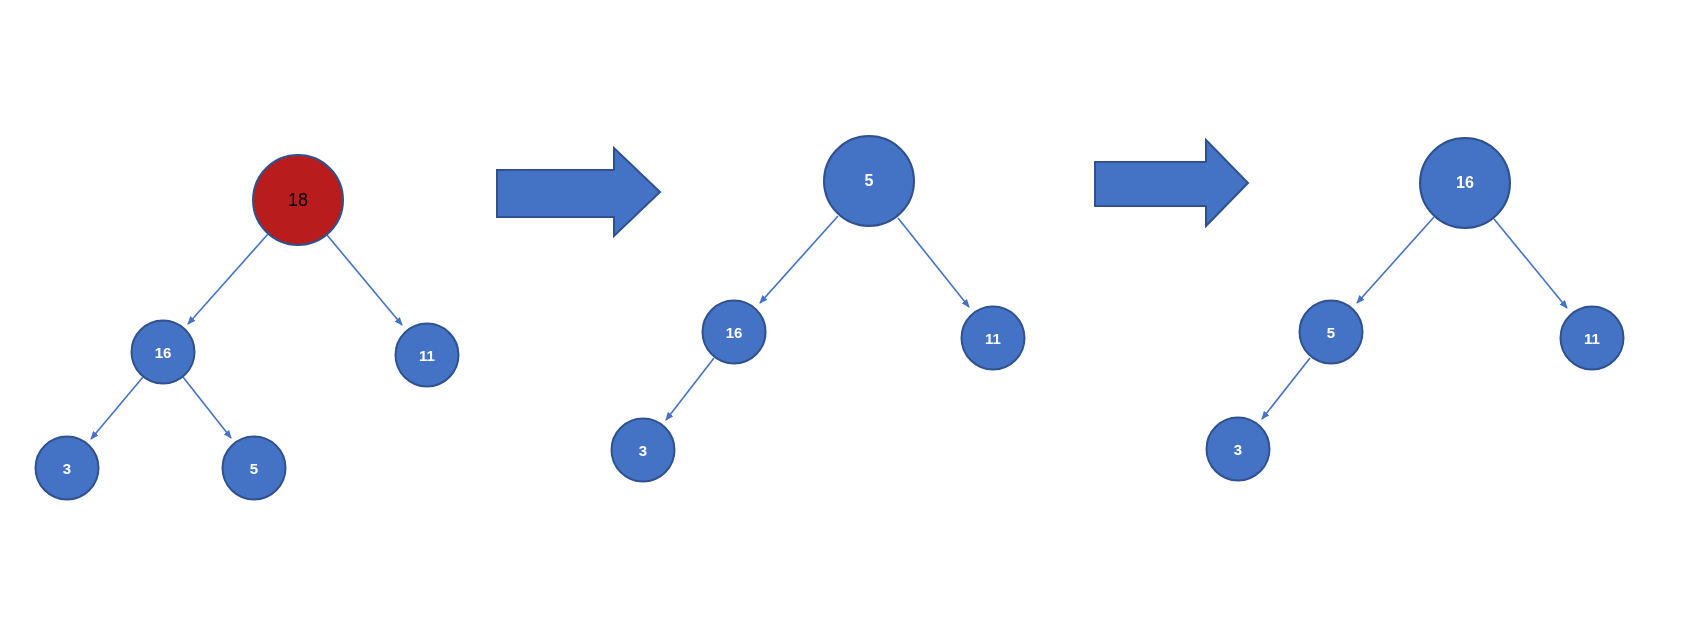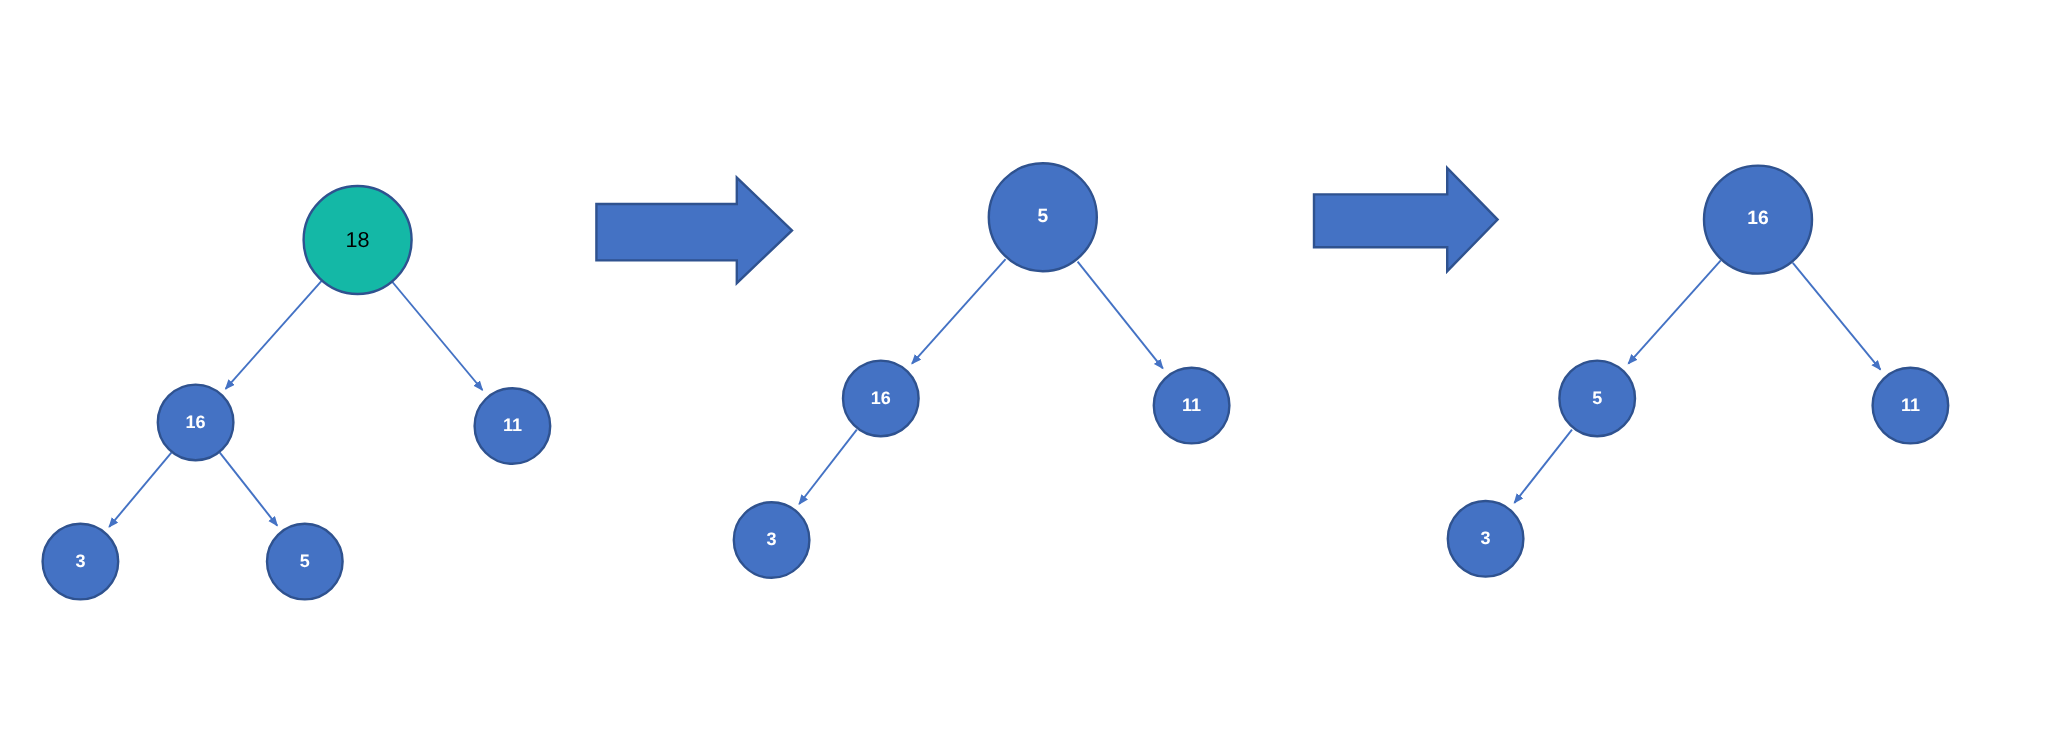--- a/index.html
+++ b/index.html
@@ -44,21 +44,21 @@
     font-size: 15px;
     display: flex;
     align-items: center;
     justify-content: center;
     transform: translate(-50%, -50%);
     line-height: 1;
   }
   .node.small { width: 65px; height: 65px; }
   .node.large { width: 92px; height: 92px; font-size: 16px; }
   .node.highlight {
-    background: #14b8a6;
+    background: #b91c1c;
     color: #000000;
     font-weight: 400;
     font-size: 18px;
   }
 </style>
 </head>
 <body>
 
 <div class="canvas">
 

